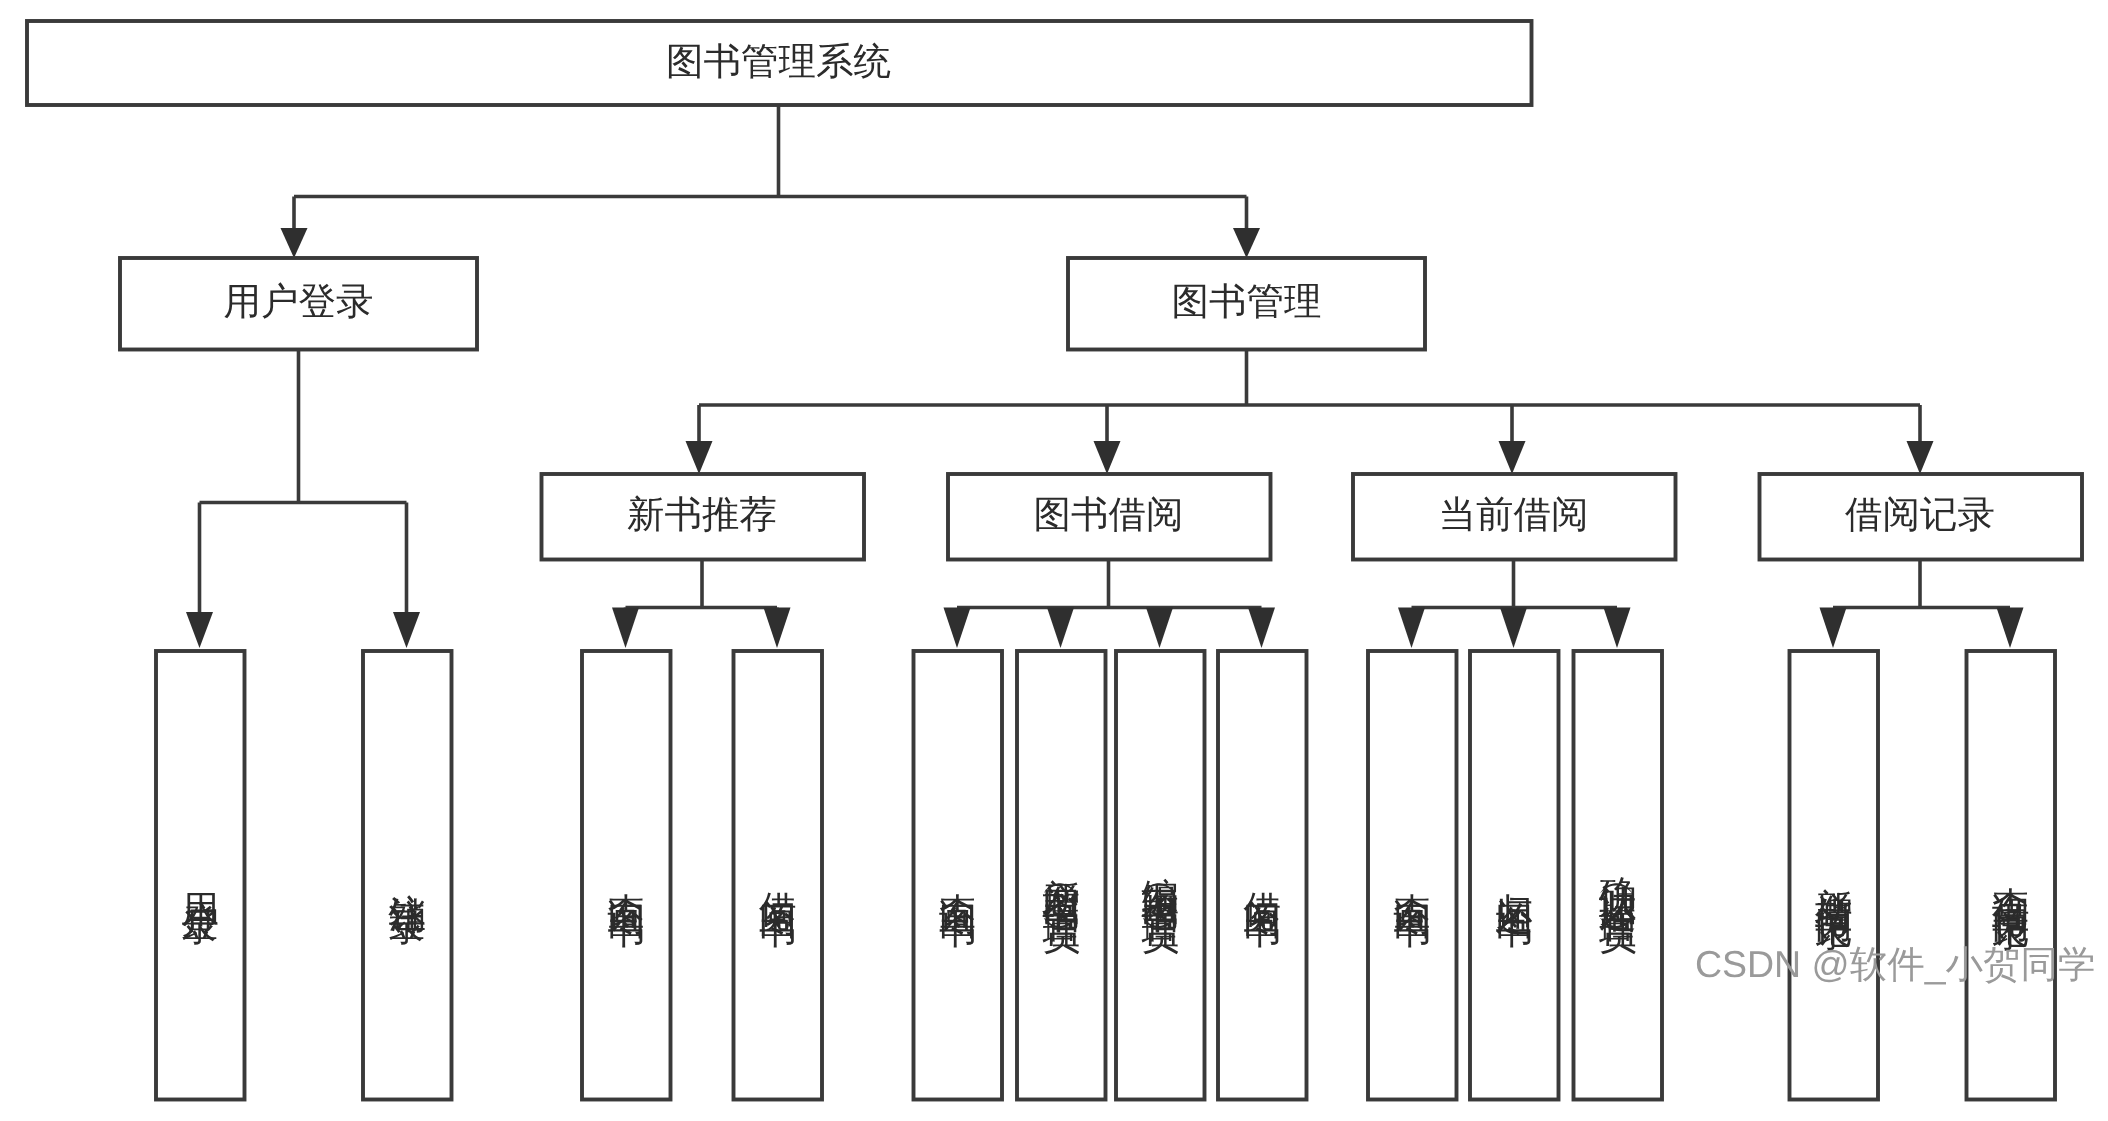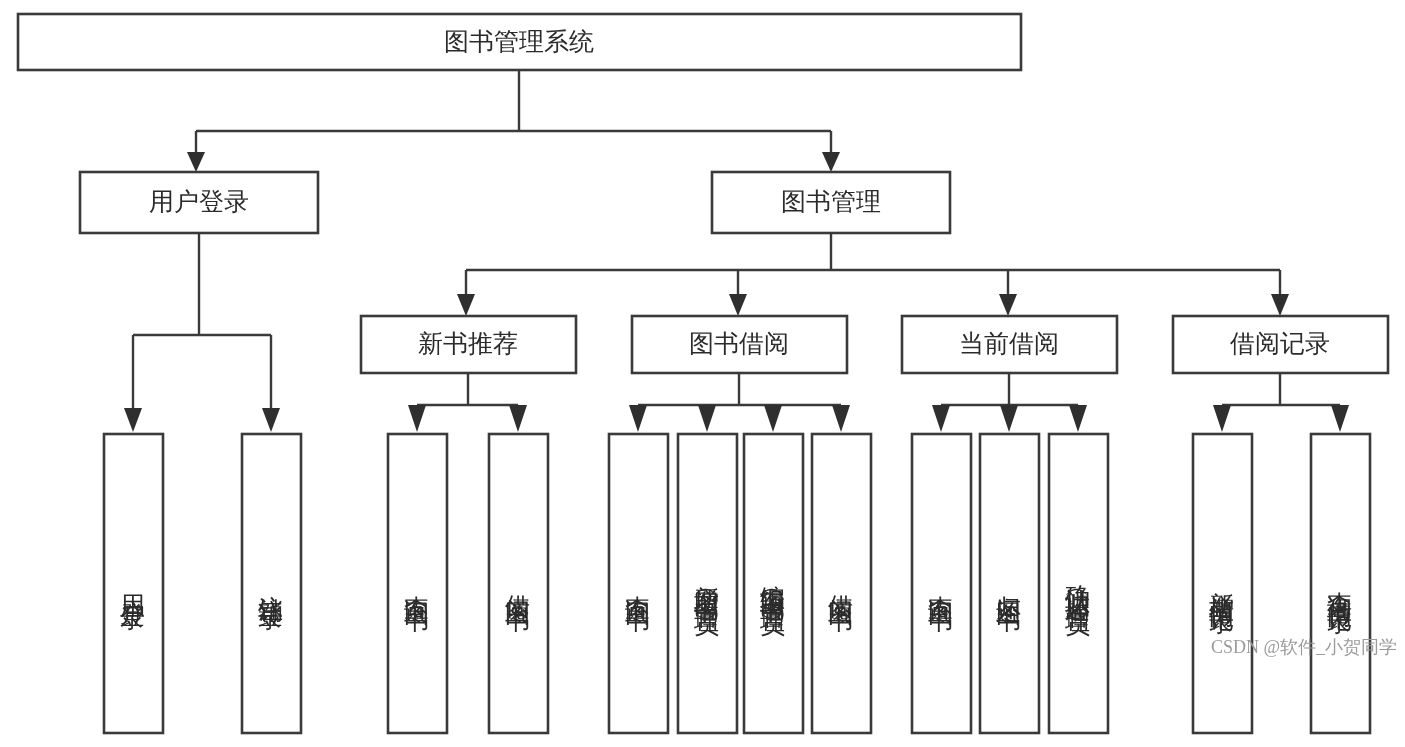--- a/index.html
+++ b/index.html
@@ -56,22 +56,22 @@
     font-size: 25px;
     writing-mode: vertical-rl;
     text-orientation: upright;
     letter-spacing: 4px;
     dominant-baseline: central;
   }
   .watermark {
     position: absolute;
     right: 8px;
     bottom: 4px;
-    font-family: Liberation Serif, serif;
-    font-size: 18px;
+    font-family: Liberation Sans, sans-serif;
+    font-size: 25px;
     color: #9a9a9a;
     white-space: nowrap;
     pointer-events: none;
   }
 </style>
 </head>
 <body>
 
 <div id="diagram-root">
 

